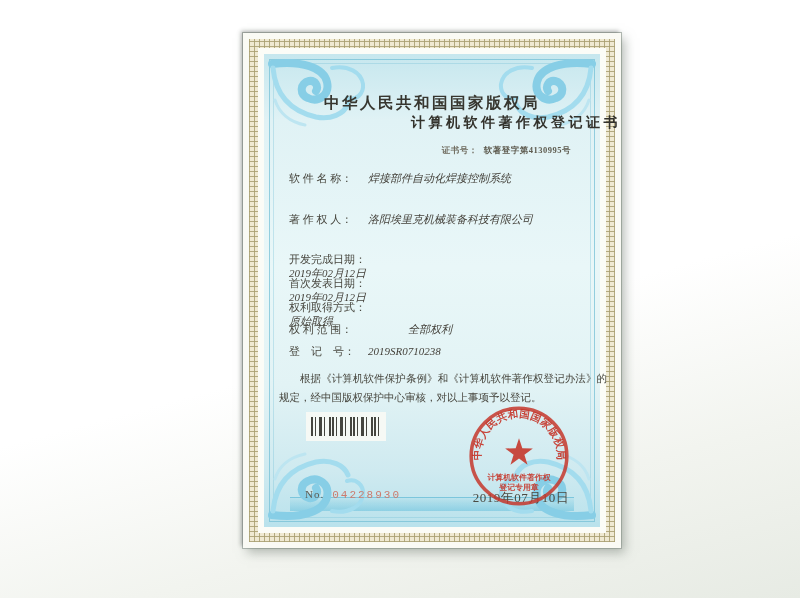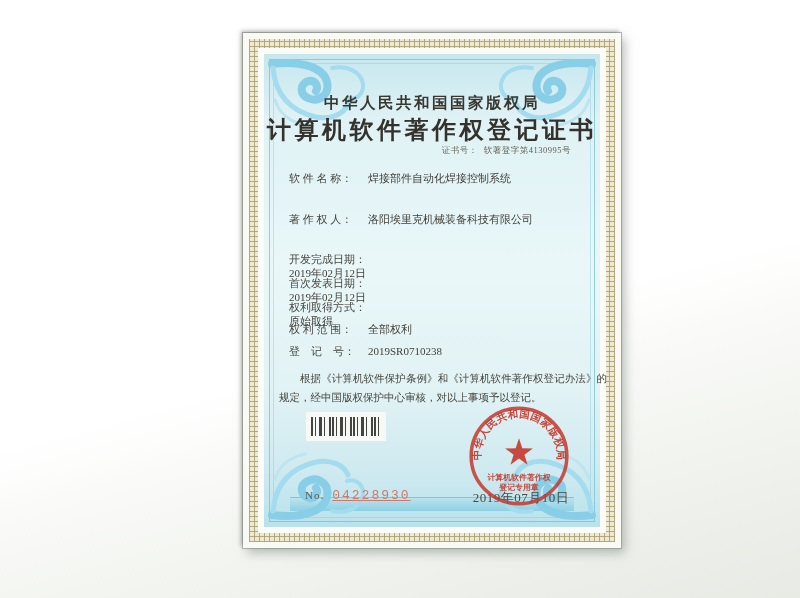--- a/index.html
+++ b/index.html
@@ -47,33 +47,33 @@
   .fl-tr { right:4px; top:4px;    transform:scaleX(-1); }
   .fl-bl { left:4px;  bottom:6px; transform:scaleY(-1); }
   .fl-br { right:4px; bottom:6px; transform:scale(-1,-1); }
   
   .content { position:absolute; inset:0; color:#45443d; }
   .authority {
     position:absolute; top:60px; left:0; right:0; text-align:center;
     font-size:15.5px; font-weight:bold; letter-spacing:2.5px; color:#37362f;
   }
   .cert-title {
-    position:absolute; top:81px; left:0; right:0; text-align:center;
-    font-size:24px; font-weight:bold; letter-spacing:3.5px; color:#33322c;
+    position:absolute; top:81px; left:0; right:0; text-align:right;
+    font-size:14px; font-weight:bold; letter-spacing:3.5px; color:#33322c;
   }
   .certno {
     position:absolute; top:112px; right:50px;
-    font-size:8.5px; color:#6e6a5d; letter-spacing:.5px;
+    font-size:8.5px; color:#6e6a5d; letter-spacing:.5px;font-weight:bold;
   }
   .certno .v { color:#5d5a4e; margin-left:6px; }
   .frow { position:absolute; left:46px; display:flex; font-size:11px; line-height:14px; }
   .frow .lbl { min-width:79px; color:#47463e; }
-  .frow .val { color:#423f38; }
+  .frow .val { color:#423f38;font-style:italic; }
   .r1 { top:138px; } .r2 { top:179px; } .r3 { top:219px;flex-direction:column; }
-  .r4 { top:243px;flex-direction:column; } .r5 { top:267px;flex-direction:column; } .r6 { top:289px; } .r7 { top:311px; }
+  .r4 { top:243px;flex-direction:column; } .r5 { top:267px;flex-direction:column; } .r6 { top:289px;gap:40px; } .r7 { top:311px; }
   .statement {
     position:absolute; top:336px; left:36px; width:328px;
     font-size:10.5px; line-height:19px; text-indent:21px; color:#47463e;
     text-align:justify;
   }
   .barcode-patch {
     position:absolute; top:379px; left:63px; width:80px; height:29px;
     background:#f6f9f5; display:flex; align-items:center; justify-content:center;
   }
   .barcode {
@@ -81,21 +81,21 @@
     background:
       repeating-linear-gradient(90deg,
         #45453f 0 2px, transparent 2px 4px,
         #45453f 4px 5px, transparent 5px 8px,
         #45453f 8px 11px, transparent 11px 13px,
         #45453f 13px 14px, transparent 14px 18px,
         #45453f 18px 20px, transparent 20px 21px);
   }
   .serial { position:absolute; top:455px; left:62px; font-size:11px; }
   .serial .no { color:#5c5b52; letter-spacing:1px; }
-  .serial .num { color:#cb7b6e; letter-spacing:2px; margin-left:8px; font-family:"Liberation Mono","DejaVu Sans Mono",monospace; font-size:13px;text-decoration:underline; }
+  .serial .num { color:#cb7b6e; letter-spacing:2px; margin-left:8px; font-family:"Liberation Mono","DejaVu Sans Mono",monospace; font-size:11px; }
   .issue-date {
     position:absolute; top:456px; left:226px; width:104px; text-align:center;
     font-size:13px; color:#4a4a42; letter-spacing:.5px;
   }
   .seal { position:absolute; top:371px; left:224px; width:104px; height:104px; }
 </style>
 </head>
 <body>
 
 <div class="page">

